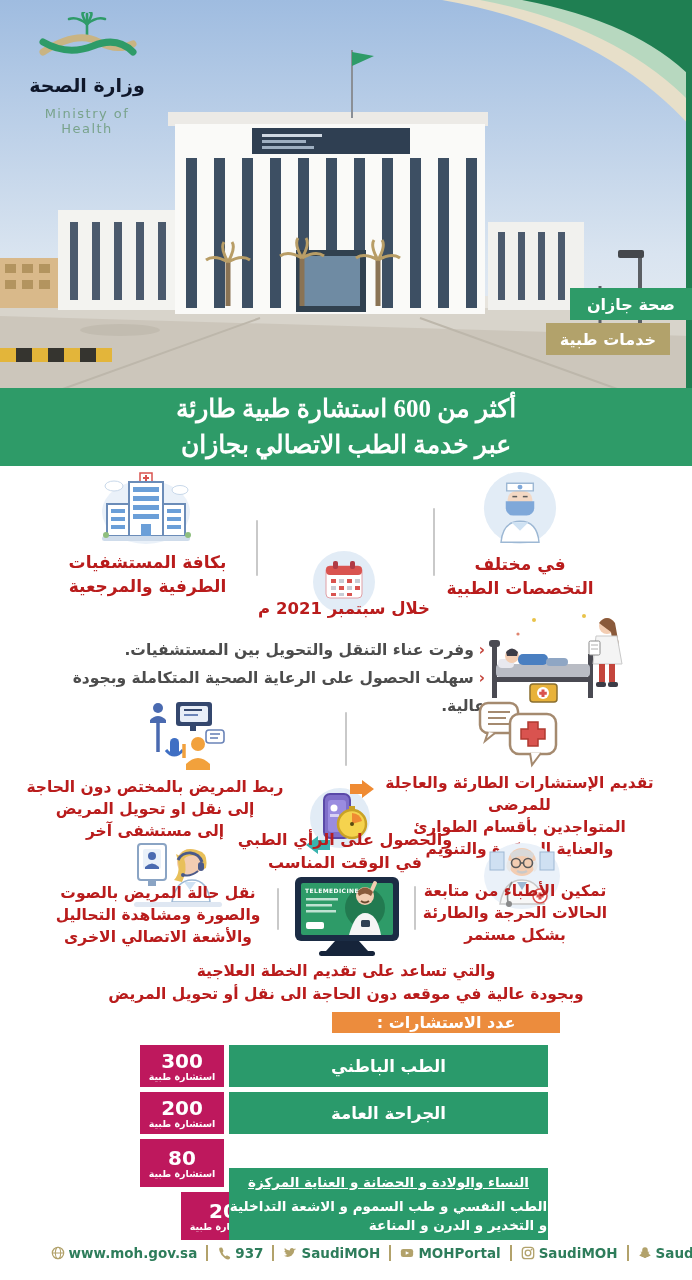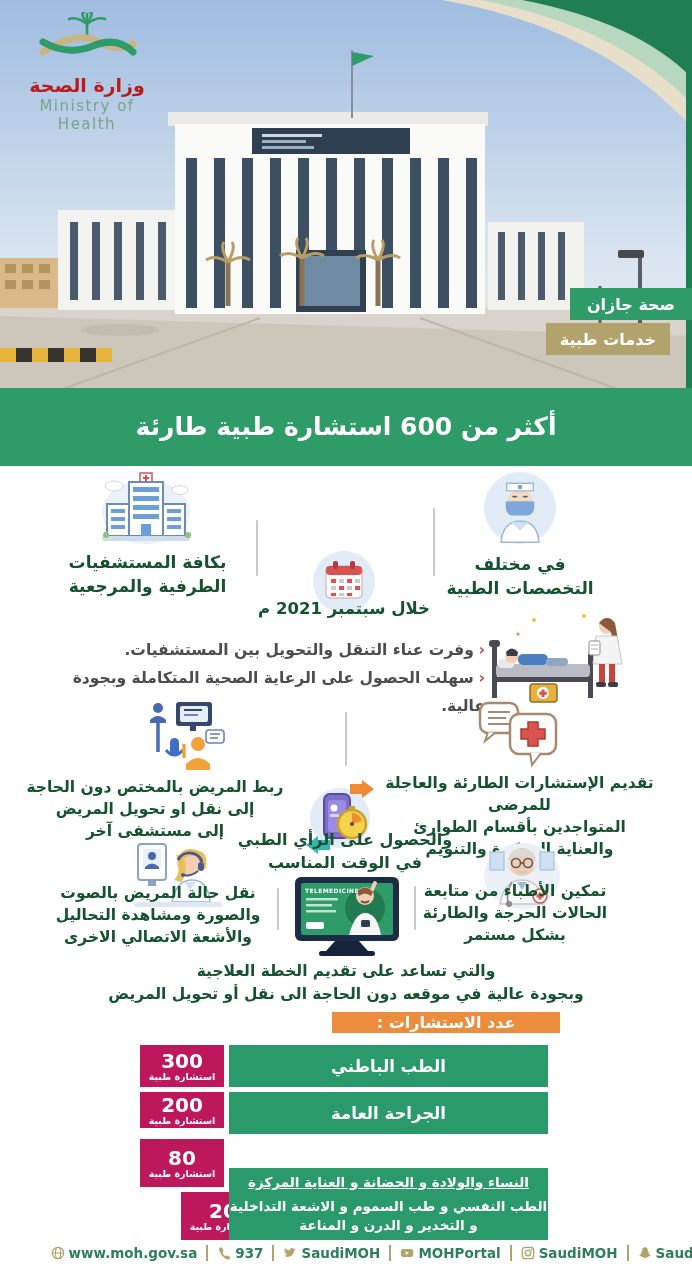--- a/index.html
+++ b/index.html
@@ -1,48 +1,48 @@
 <!DOCTYPE html>
 <html lang="ar"><head>
 <meta charset="utf-8">
 <style>
   html,body{margin:0;padding:0;background:#fff;}
   .page{position:relative;width:692px;height:1280px;background:#ffffff;overflow:hidden;
         font-family:"DejaVu Sans","Liberation Sans",sans-serif;direction:rtl;}
   .abs{position:absolute;}
   .pre{white-space:pre-line;}
-  .ftxt{font-weight:bold;color:#14532d;text-align:center;line-height:22px;font-size:16px;}
+  .ftxt{font-weight:bold;color:#b91c1c;text-align:center;line-height:22px;font-size:16px;}
   
   .hero{left:0;top:0;width:692px;height:390px;}
   .logo{left:22px;top:12px;width:130px;text-align:center;direction:ltr;}
-  .logo-ar{font-size:19px;font-weight:bold;color:#b91c1c;margin-top:2px;}
-  .logo-en{font-size:15px;color:#79A38C;letter-spacing:1.5px;margin-top:1px;}
+  .logo-ar{font-size:19px;font-weight:bold;color:#0f172a;margin-top:2px;}
+  .logo-en{font-size:13px;color:#79A38C;letter-spacing:1.5px;margin-top:10px;}
   .badge{height:32px;display:flex;align-items:center;justify-content:center;
          color:#fff;font-weight:bold;font-size:16px;padding:0 14px;box-sizing:border-box;}
   .badge-green{right:0;top:288px;min-width:122px;background:#2E9B68;}
   .badge-tan{right:22px;top:323px;min-width:120px;background:#B2A26B;}
   
   .banner{left:0;top:388px;width:692px;height:78px;background:#2E9B68;display:flex;
-          flex-direction:column;align-items:center;justify-content:center;}
+          flex-direction:column;align-items:center;justify-content:center;font-family:Liberation Serif, serif;}
   .banner div{color:#fff;font-weight:bold;font-size:25px;line-height:36px;text-align:center;}
   
   .vdiv{width:2px;background:#c9c9c9;border-radius:2px;}
   
   .bullets{right:207px;top:636px;width:455px;text-align:right;}
   .bullet{font-size:15.5px;font-weight:bold;color:#4c4c4c;line-height:28px;}
   .chev{color:#C4453C;font-weight:bold;margin-left:5px;font-size:15px;}
   
   .orange-head{left:332px;top:1012px;width:228px;height:21px;background:#EC8C3D;color:#fff;
                font-weight:bold;font-size:16px;display:flex;align-items:center;justify-content:center;}
   .count-box{left:140px;width:84px;background:#be185d;color:#fff;display:flex;flex-direction:column;
              align-items:center;justify-content:center;line-height:1.05;}
   .count-num{font-size:20px;font-weight:bold;}
   .count-unit{font-size:9.5px;font-weight:bold;}
   .spec-bar{left:229px;width:319px;background:#2A9A6B;color:#fff;font-weight:bold;display:flex;
-            align-items:center;justify-content:center;text-align:center;}
+            align-items:center;justify-content:center;text-align:right;}
   
   .footer{left:0;top:1245px;width:692px;display:flex;direction:ltr;align-items:center;
           justify-content:center;gap:9px;padding-left:48px;}
   .fitem{display:flex;align-items:center;gap:4px;color:#2E7D5B;font-size:13.5px;font-weight:bold;}
   .fsep{width:2px;height:16px;background:#B2A26B;}
   .ficon{width:14px;height:14px;display:inline-block;}
   .tv-label{position:absolute;left:14px;top:11px;font-size:6px;color:#ffffff;font-weight:bold;
             letter-spacing:.4px;direction:ltr;}
 </style>
 </head>
@@ -163,20 +163,21 @@
     </svg>
     <div class="logo-ar">وزارة الصحة</div>
     <div class="logo-en">Ministry of Health</div>
   </div>
 
   <div class="abs badge badge-green">صحة جازان</div>
   <div class="abs badge badge-tan">خدمات طبية</div>
 
   <div class="abs banner">
     <div>أكثر من 600 استشارة طبية طارئة</div>
+    <div>عبر خدمة الطب الاتصالي بجازان</div>
   </div>
 
   <div class="abs" style="left:482px;top:470px;">
     <svg width="76" height="76" viewBox="0 0 80 80">
       <circle cx="40" cy="40" r="38" fill="#E2ECF6"></circle>
       <path d="M20 76 q2 -22 20 -22 q18 0 20 22 z" fill="#ffffff" stroke="#9db8d4" stroke-width="1.5"></path>
       <path d="M31 55 L40 64 L49 55" fill="#cfe2f3"></path>
       <rect x="27" y="22" width="26" height="22" rx="9" fill="#f3d8c4"></rect>
       <path d="M25 33 h30 v7 a8 8 0 0 1 -8 8 h-14 a8 8 0 0 1 -8 -8 z" fill="#7fa8d9"></path>
       <path d="M26 14 h28 v8 h-28 z" fill="#ffffff" stroke="#9db8d4" stroke-width="1.5"></path>
@@ -422,21 +423,21 @@
 
   <div class="abs orange-head">عدد الاستشارات :</div>
 
   <div>
     <div class="abs count-box" style="top:1045px;height:42px;">
       <span class="count-num">300</span>
       <span class="count-unit">استشارة طبية</span>
     </div>
     <div class="abs spec-bar" style="top:1045px;height:42px;font-size:16.5px;">الطب الباطني</div>
 
-    <div class="abs count-box" style="top:1092px;height:36px;">
+    <div class="abs count-box" style="top:1092px;height:42px;">
       <span class="count-num">200</span>
       <span class="count-unit">استشارة طبية</span>
     </div>
     <div class="abs spec-bar" style="top:1092px;height:42px;font-size:16.5px;">الجراحة العامة</div>
 
     <div class="abs count-box" style="top:1139px;height:48px;">
       <span class="count-num">80</span>
       <span class="count-unit">استشارة طبية</span>
     </div>
     <div class="abs spec-bar pre" style="top:1168px;height:48px;font-size:13.5px;line-height:19px;text-decoration:underline;">النساء والولادة و الحضانة و العناية المركزة

